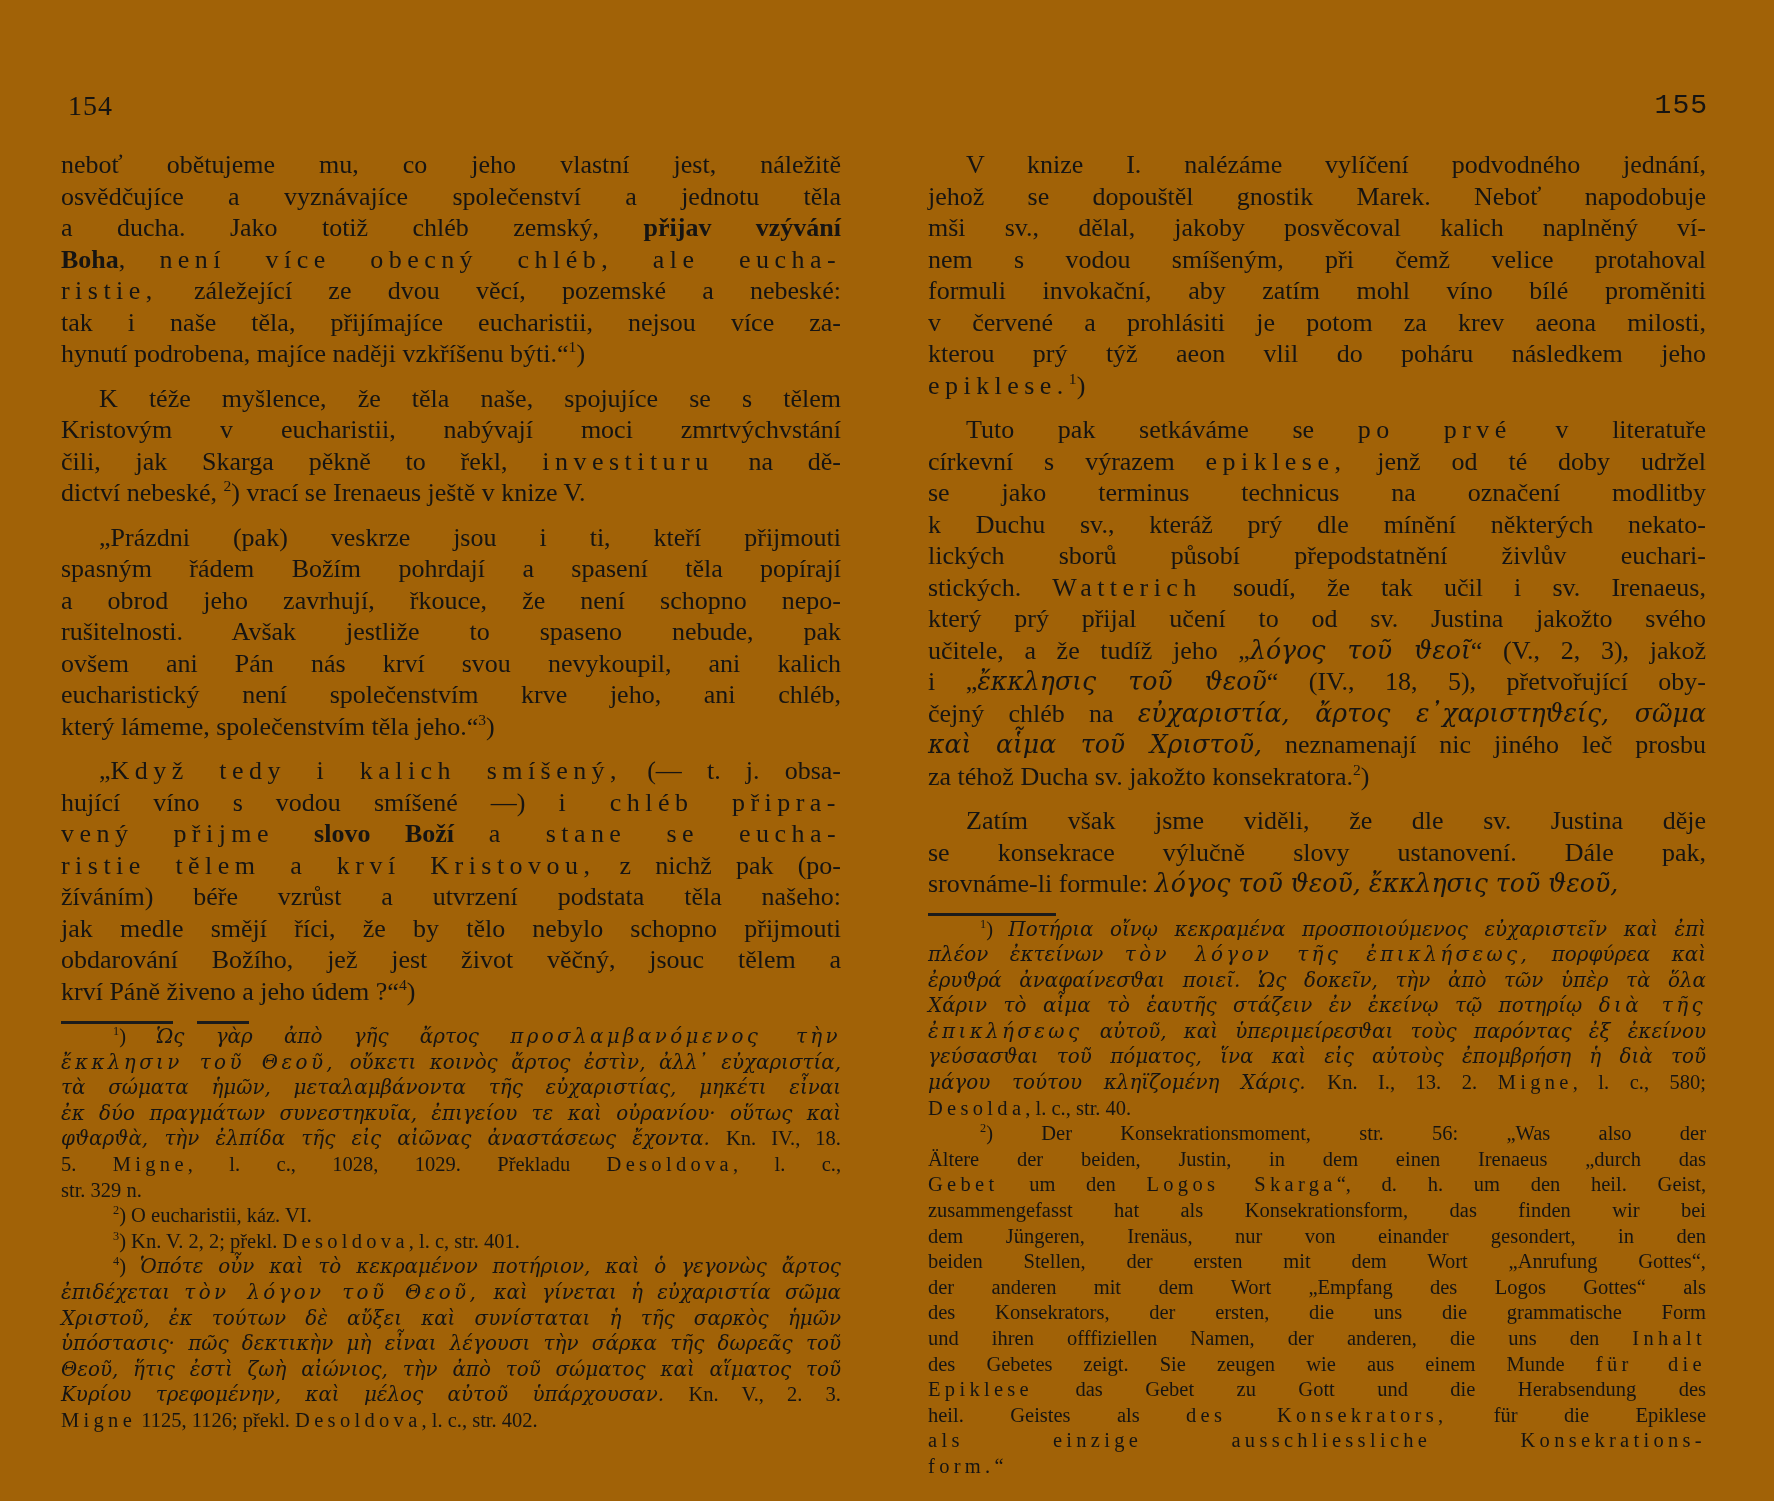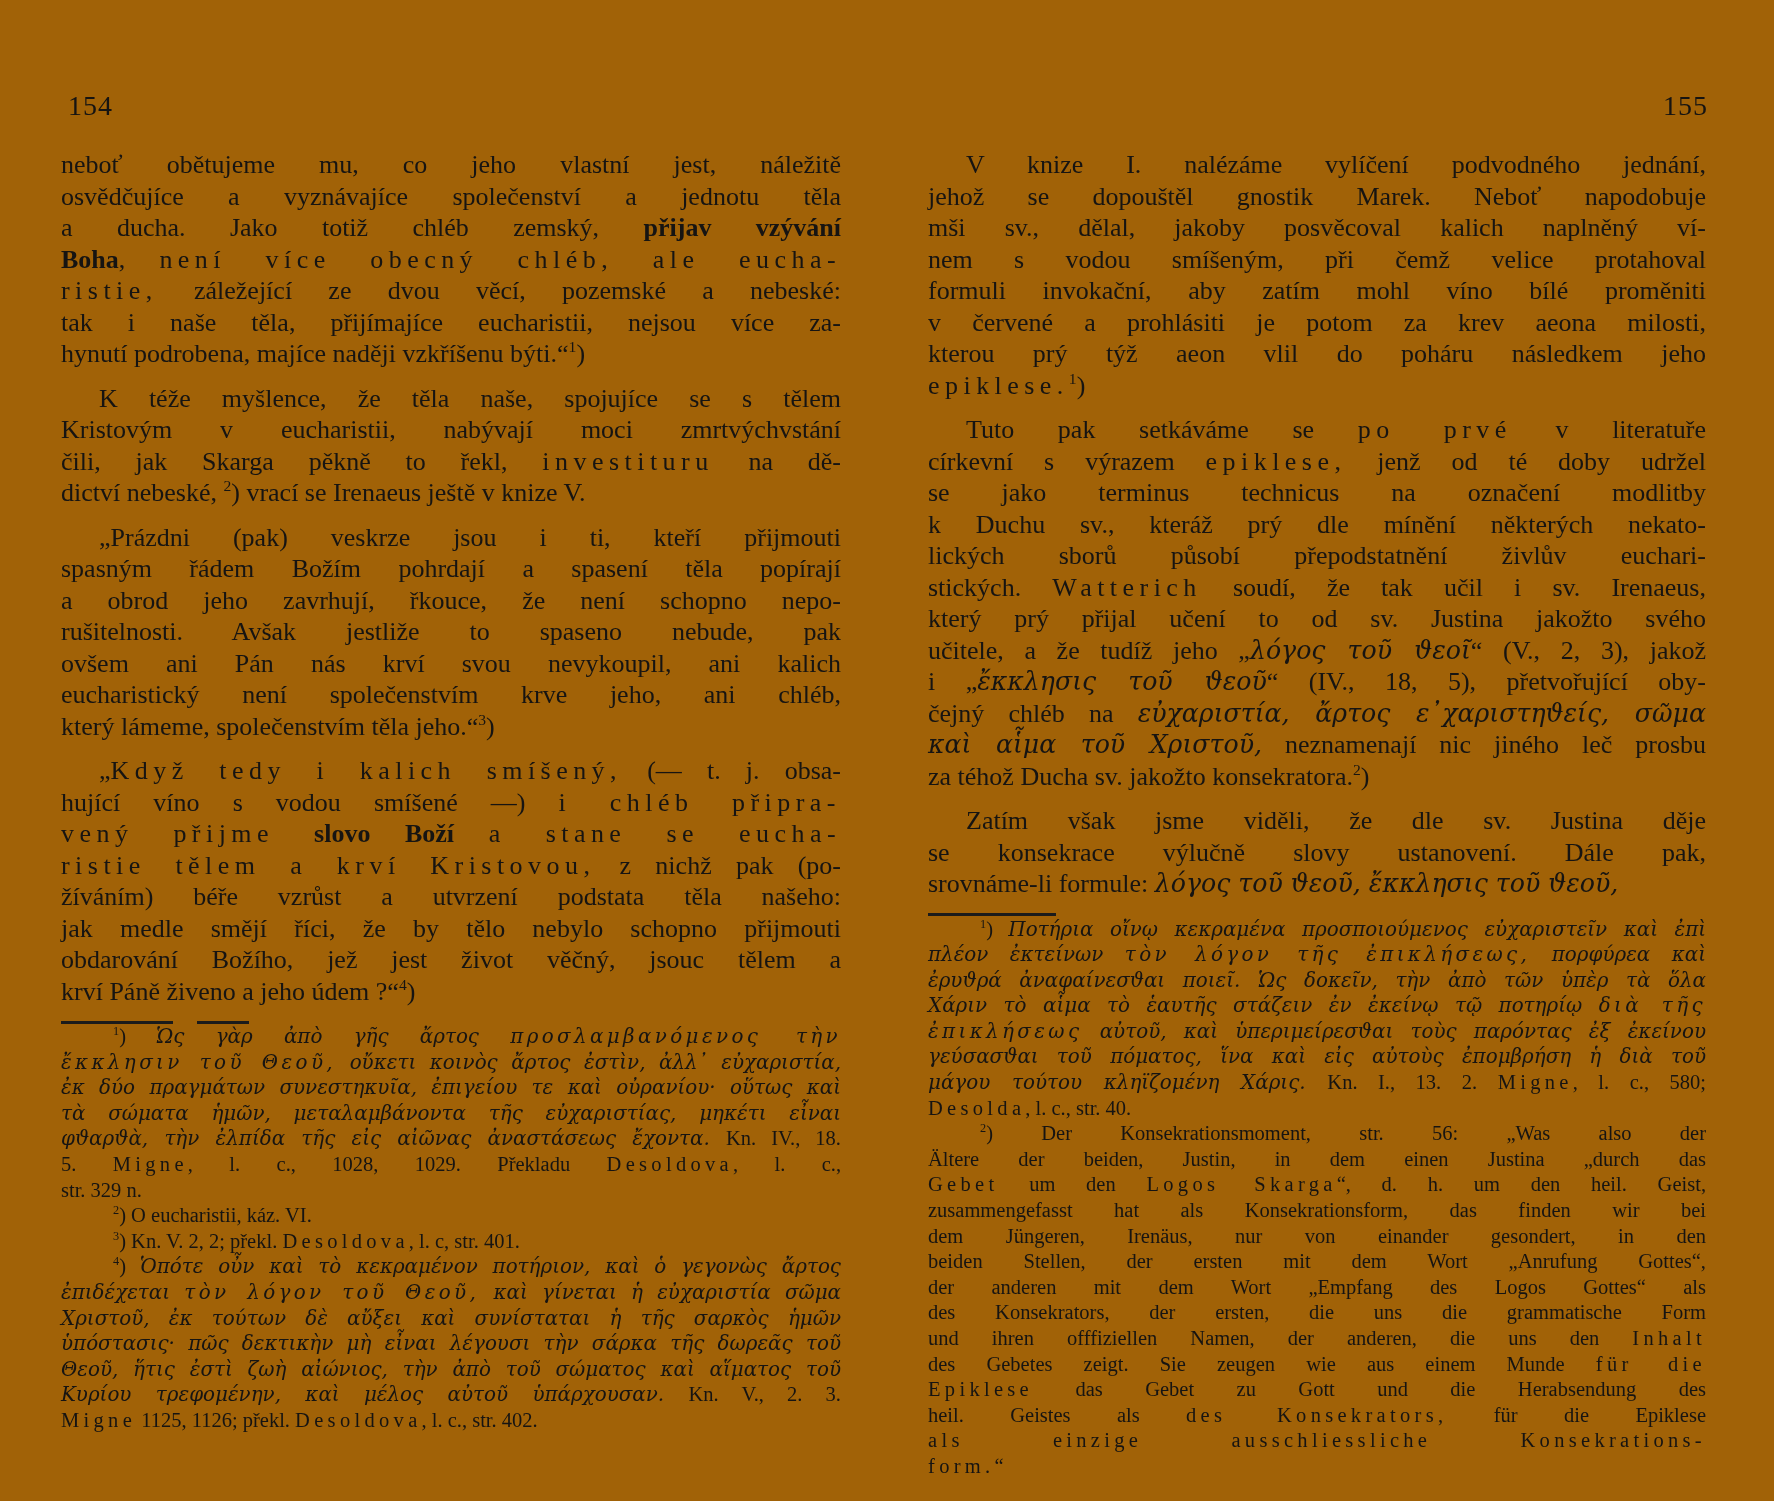--- a/index.html
+++ b/index.html
@@ -9,21 +9,21 @@
     background:#a16207;
     overflow:hidden;
     color:#161412;
     font-family:"Liberation Serif","DejaVu Serif",serif;
   }
   .pagenum{
     position:absolute;top:90px;
     font-size:28px;letter-spacing:1px;
   }
   #pn-left{left:68px;}
-  #pn-right{right:66px;}
+  #pn-right{right:66px;font-family:Liberation Mono, monospace;}
   .col{position:absolute;top:149px;}
   #col-0{left:61px;width:780px;}
   #col-1{left:928px;width:778px;}
   .para{margin:0 0 13px 0;}
   .para:last-child{margin-bottom:0;}
   .line{
     font-size:26px;line-height:31.5px;
     text-align:justify;text-align-last:justify;
     white-space:normal;
   }
@@ -83,22 +83,22 @@
         <div class="line last"><span>krví Páně živeno a jeho údem ?“</span><sup class="sup">4</sup><span>)</span></div>
       </div>
       <div class="sep-row">
         <div class="sep" style="width: 112px;"></div>
         <div class="sep" style="width: 52px;"></div>
       </div>
       <div class="fns">
         <div class="fn">
           <div class="line"><sup class="sup">1</sup><span>) </span><span class="g">Ὡς γὰρ ἀπὸ γῆς ἄρτος </span><span class="g gs">προσλαμβανόμενος τὴν</span></div>
           <div class="line"><span class="g gs">ἔκκλησιν τοῦ Θεοῦ,</span><span class="g"> οὔκετι κοινὸς ἄρτος ἐστὶν, ἀλλ᾽ εὐχαριστία,</span></div>
+          <div class="line"><span class="g">τὰ σώματα ἡμῶν, μεταλαμβάνοντα τῆς εὐχαριστίας, μηκέτι εἶναι</span></div>
           <div class="line"><span class="g">ἐκ δύο πραγμάτων συνεστηκυῖα, ἐπιγείου τε καὶ οὐρανίου· οὕτως καὶ</span></div>
-          <div class="line"><span class="g">τὰ σώματα ἡμῶν, μεταλαμβάνοντα τῆς εὐχαριστίας, μηκέτι εἶναι</span></div>
           <div class="line"><span class="g">φϑαρϑὰ, τὴν ἐλπίδα τῆς εἰς αἰῶνας ἀναστάσεως ἔχοντα. </span><span>Kn. IV., 18.</span></div>
           <div class="line"><span>5. </span><span class="s">Migne</span><span>, l. c., 1028, 1029. Překladu </span><span class="s">Desoldova</span><span>, l. c.,</span></div>
           <div class="line last"><span>str. 329 n.</span></div>
         </div>
         <div class="fn">
           <div class="line last"><sup class="sup">2</sup><span>) O eucharistii, káz. VI.</span></div>
         </div>
         <div class="fn">
           <div class="line last"><sup class="sup">3</sup><span>) Kn. V. 2, 2; překl. </span><span class="s">Desoldova</span><span>, l. c, str. 401.</span></div>
         </div>
@@ -152,21 +152,21 @@
           <div class="line"><span class="g">πλέον ἐκτείνων </span><span class="g gs">τὸν λόγον τῆς ἐπικλήσεως,</span><span class="g"> πορφύρεα καὶ</span></div>
           <div class="line"><span class="g">ἐρυϑρά ἀναφαίνεσϑαι ποιεῖ. Ὡς δοκεῖν, τὴν ἀπὸ τῶν ὑπὲρ τὰ ὅλα</span></div>
           <div class="line"><span class="g">Χάριν τὸ αἷμα τὸ ἑαυτῆς στάζειν ἐν ἐκείνῳ τῷ ποτηρίῳ </span><span class="g gs">διὰ τῆς</span></div>
           <div class="line"><span class="g gs">ἐπικλήσεως</span><span class="g"> αὐτοῦ, καὶ ὑπεριμείρεσϑαι τοὺς παρόντας ἐξ ἐκείνου</span></div>
           <div class="line"><span class="g">γεύσασϑαι τοῦ πόματος, ἵνα καὶ εἰς αὐτοὺς ἐπομβρήση ἡ διὰ τοῦ</span></div>
           <div class="line"><span class="g">μάγου τούτου κληϊζομένη Χάρις. </span><span>Kn. I., 13. 2. </span><span class="s">Migne</span><span>, l. c., 580;</span></div>
           <div class="line last"><span class="s">Desolda</span><span>, l. c., str. 40.</span></div>
         </div>
         <div class="fn">
           <div class="line"><sup class="sup">2</sup><span>) Der Konsekrationsmoment, str. 56: „Was also der</span></div>
-          <div class="line"><span>Ältere der beiden, Justin, in dem einen Justina „durch das</span></div>
+          <div class="line"><span>Ältere der beiden, Justin, in dem einen Irenaeus „durch das</span></div>
           <div class="line"><span class="s">Gebet</span><span> um den </span><span class="s">Logos Skarga</span><span>“, d. h. um den heil. Geist,</span></div>
           <div class="line"><span>zusammengefasst hat als Konsekrationsform, das finden wir bei</span></div>
           <div class="line"><span>dem Jüngeren, Irenäus, nur von einander gesondert, in den</span></div>
           <div class="line"><span>beiden Stellen, der ersten mit dem Wort „Anrufung Gottes“,</span></div>
           <div class="line"><span>der anderen mit dem Wort „Empfang des Logos Gottes“ als</span></div>
           <div class="line"><span>des Konsekrators, der ersten, die uns die grammatische Form</span></div>
           <div class="line"><span>und ihren offfiziellen Namen, der anderen, die uns den </span><span class="s">Inhalt</span></div>
           <div class="line"><span>des Gebetes zeigt. Sie zeugen wie aus einem Munde </span><span class="s">für die</span></div>
           <div class="line"><span class="s">Epiklese</span><span> das Gebet zu Gott und die Herabsendung des</span></div>
           <div class="line"><span>heil. Geistes als </span><span class="s">des Konsekrators,</span><span> für die Epiklese</span></div>

